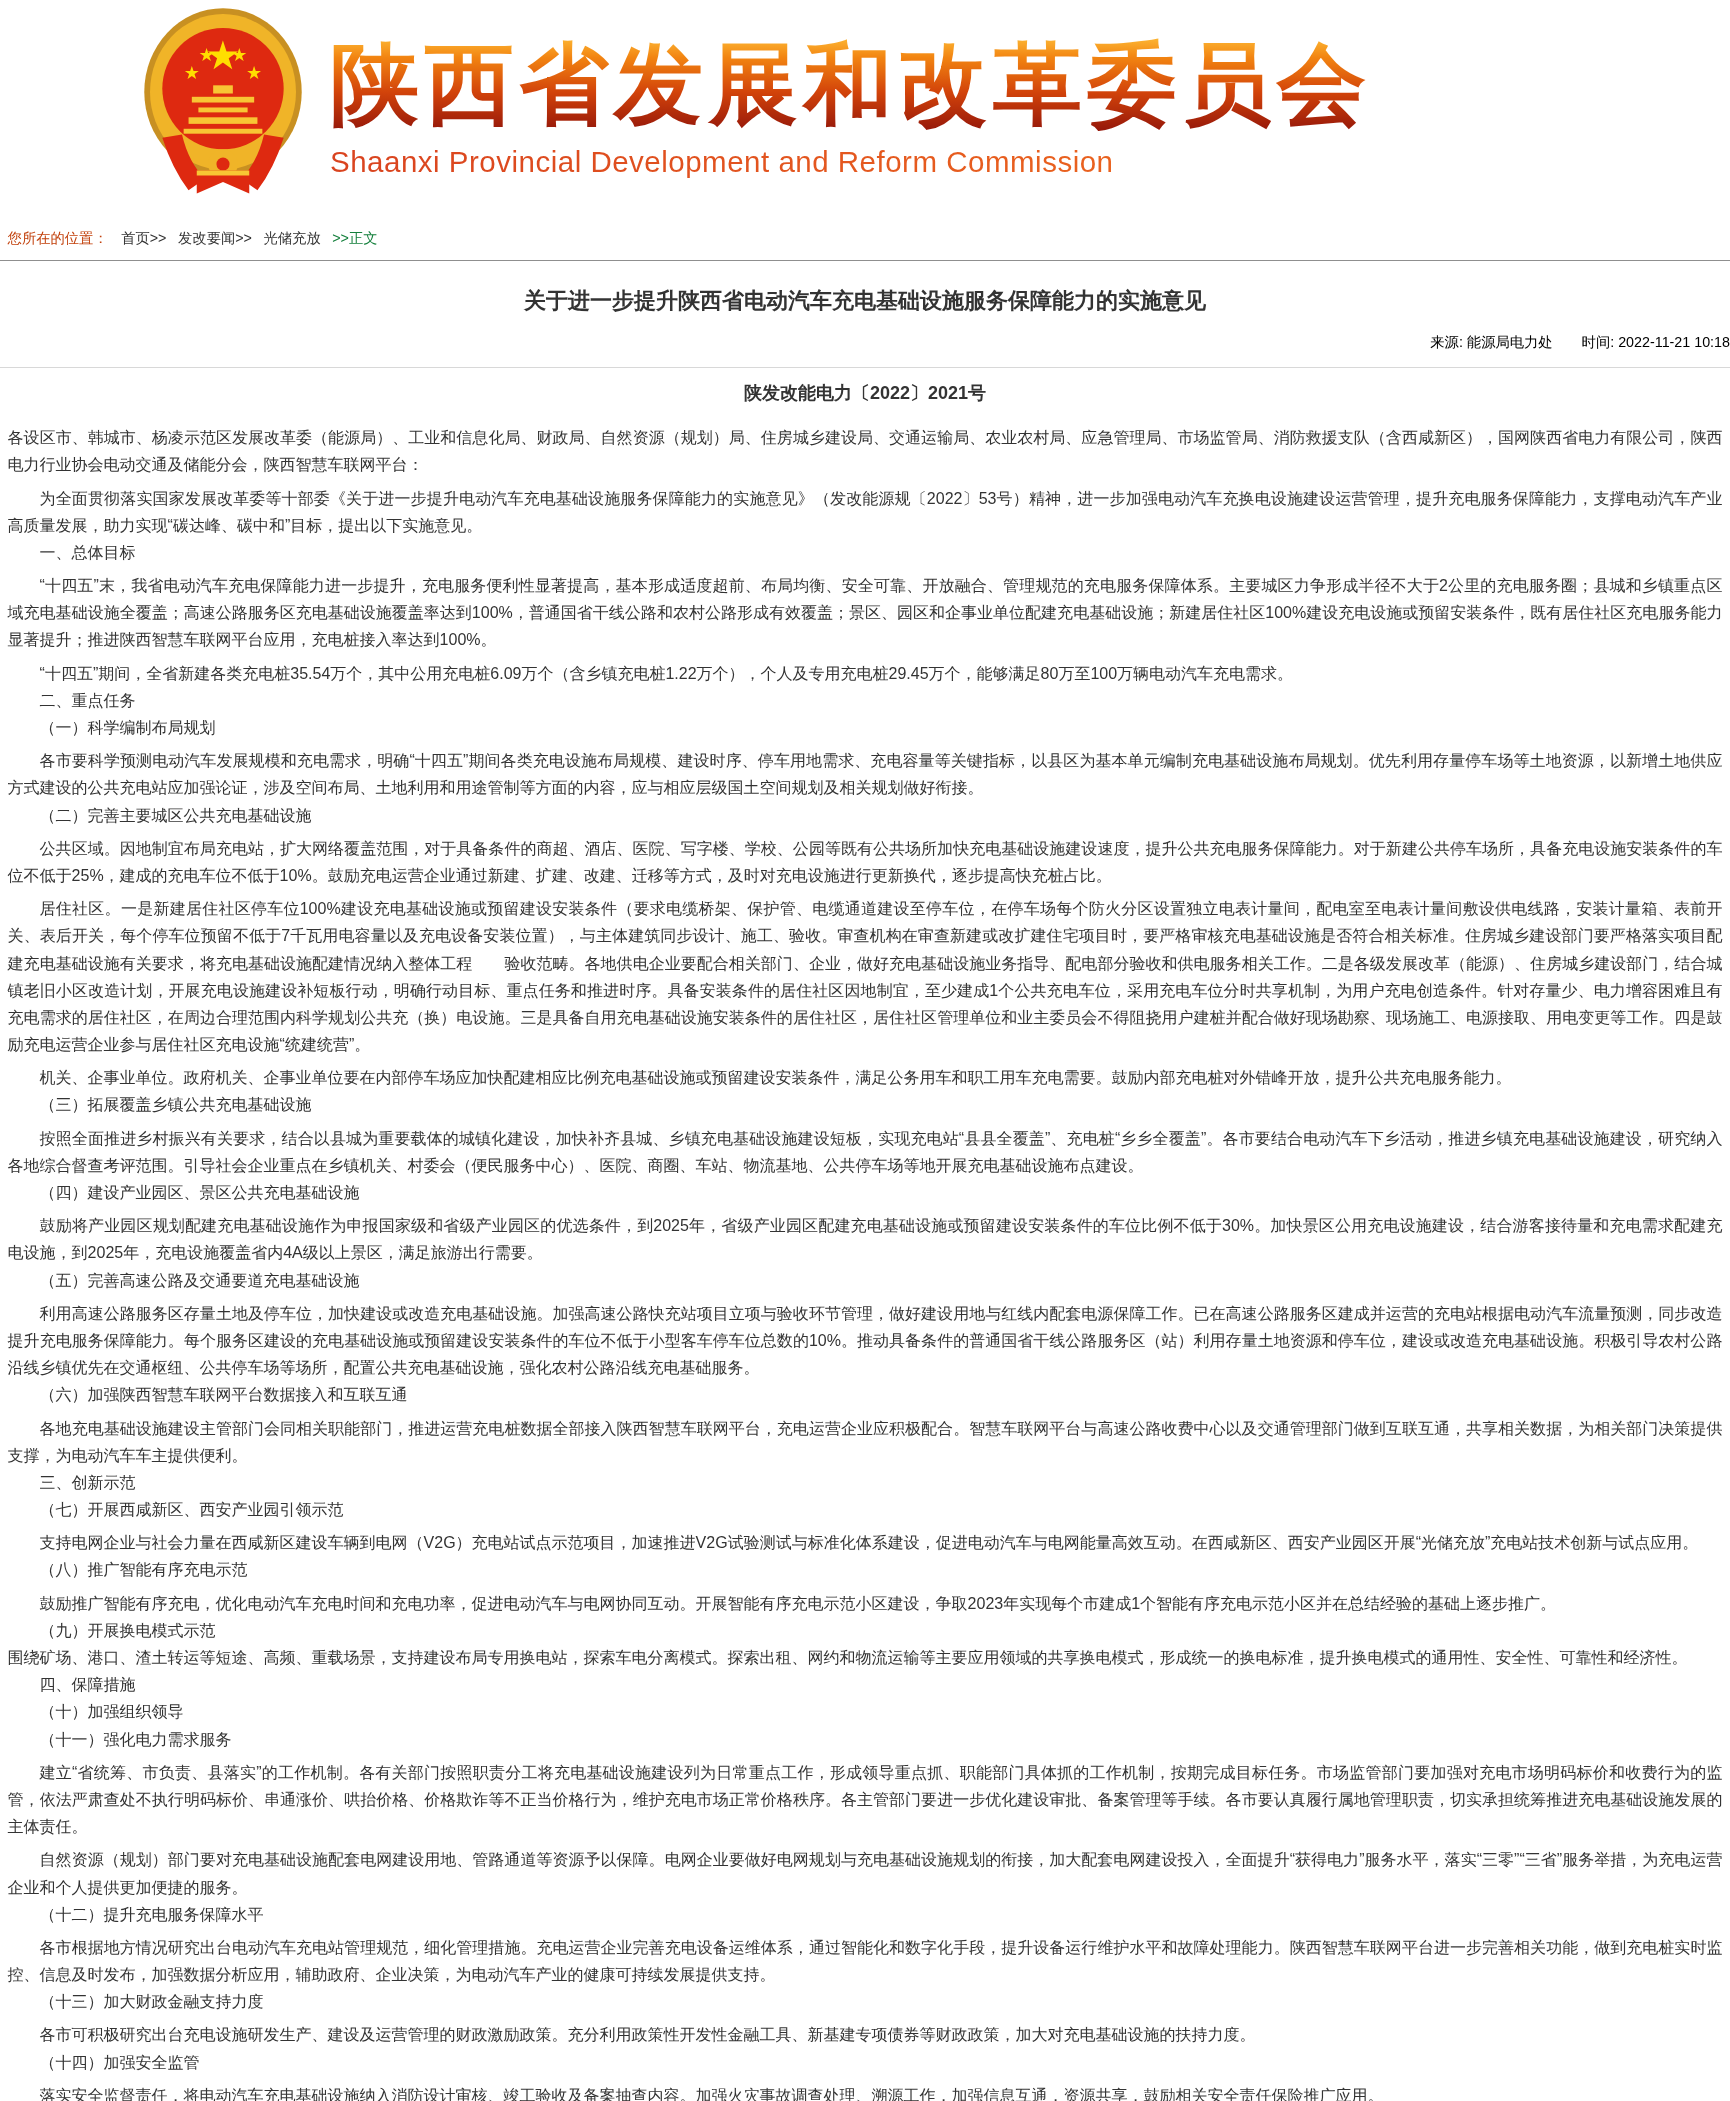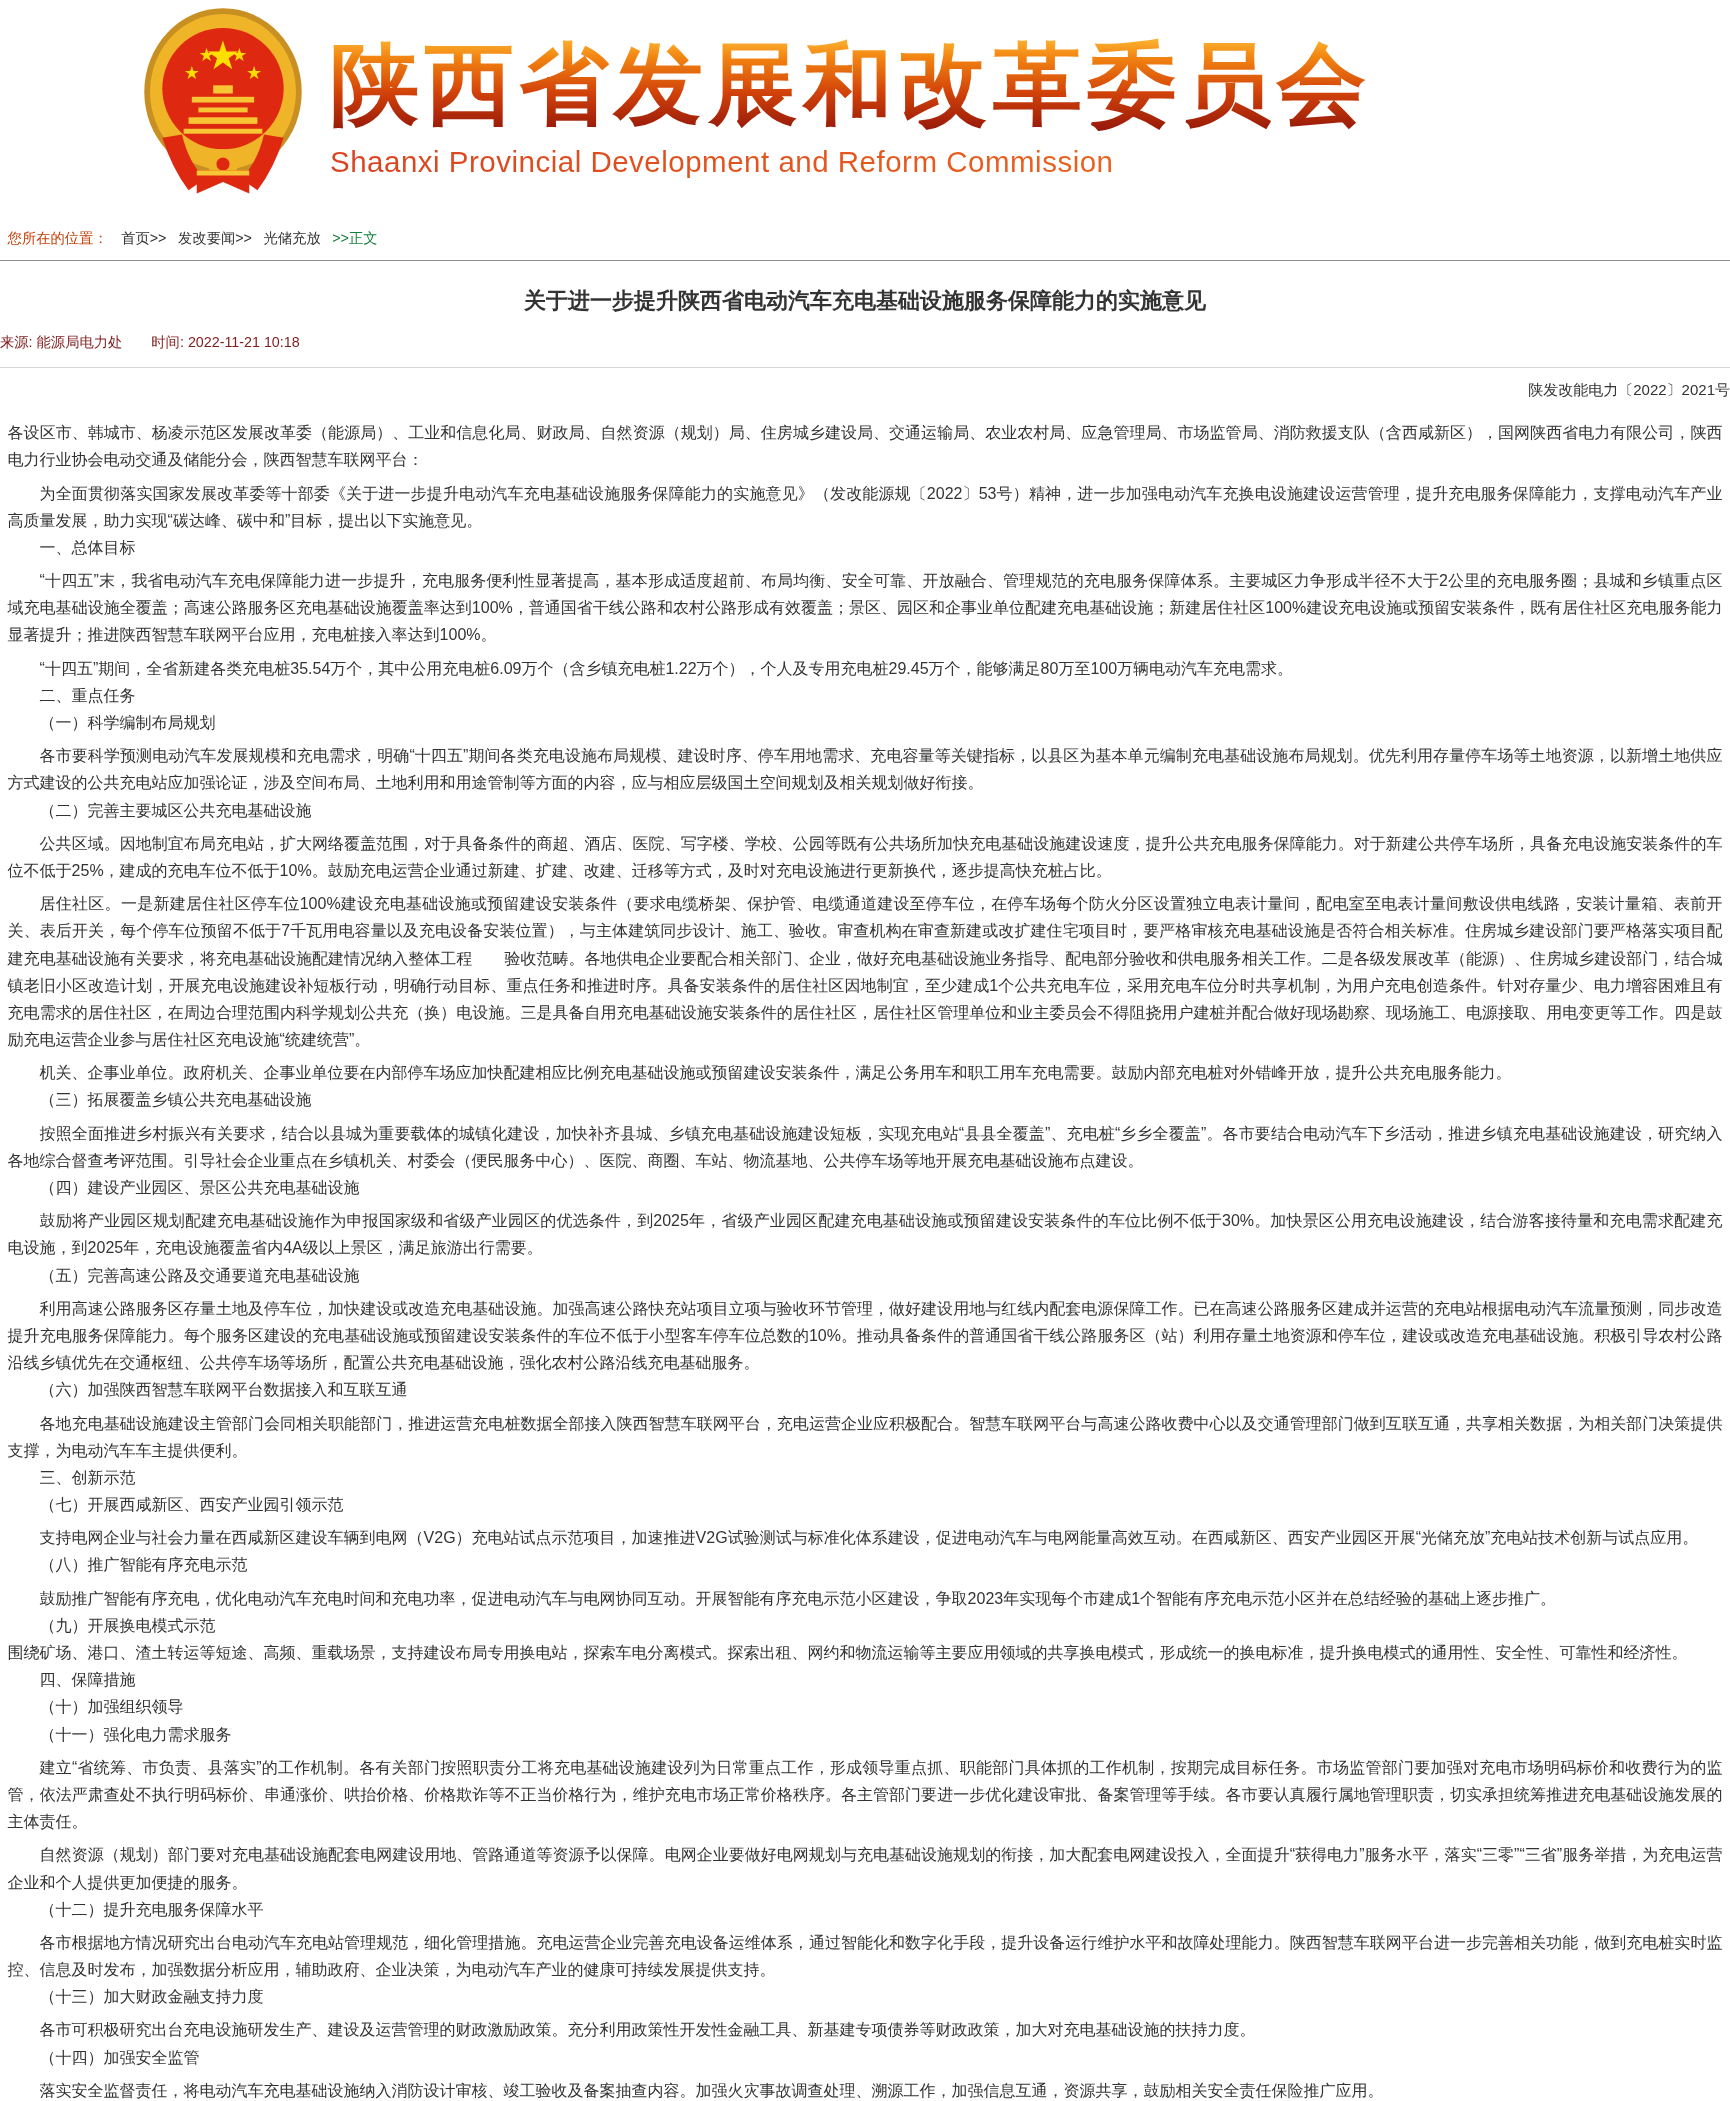--- a/index.html
+++ b/index.html
@@ -22,23 +22,23 @@
   }
 
   
   .breadcrumb{padding:13.3px 7.6px 11.4px;font-size:14.3px;color:#333;border-bottom:1.9px solid #8f8f8f;}
   .breadcrumb .bc-label{color:#c2410c;margin-right:9.5px;}
   .breadcrumb a{color:#333;text-decoration:none;margin-right:7.6px;cursor:pointer;}
   .breadcrumb .bc-current{color:#15803d;}
 
   
   .article-title{margin:25px 9.5px 0;text-align:center;font-size:22px;font-weight:bold;color:#333;}
-  .meta{margin:17px 0 0;text-align:left;font-size:14.3px;color:#7f1d1d;padding-bottom:15px;border-bottom:1px solid #d8d8d8;}
+  .meta{margin:17px 0 0;text-align:right;font-size:14.3px;color:#000000;padding-bottom:15px;border-bottom:1px solid #d8d8d8;}
   .meta .gap{display:inline-block;width:21px;}
-  .doc-number{margin:13.3px 0 5.7px;text-align:right;font-size:15px;font-weight:normal;color:#333;}
+  .doc-number{margin:13.3px 0 5.7px;text-align:center;font-size:18px;font-weight:bold;color:#333;}
 
   
   .article-body{padding:13.3px 7.6px 0;font-size:16px;line-height:1.7;color:#333;text-align:justify;}
   .para{margin:0;}
   .para.indent{text-indent:2em;margin-top:6px;}
   .para.noindent{text-indent:0;}
   .para.heading{font-weight:normal;text-indent:2em;}
   .para.subheading{text-indent:2em;}
 
   

